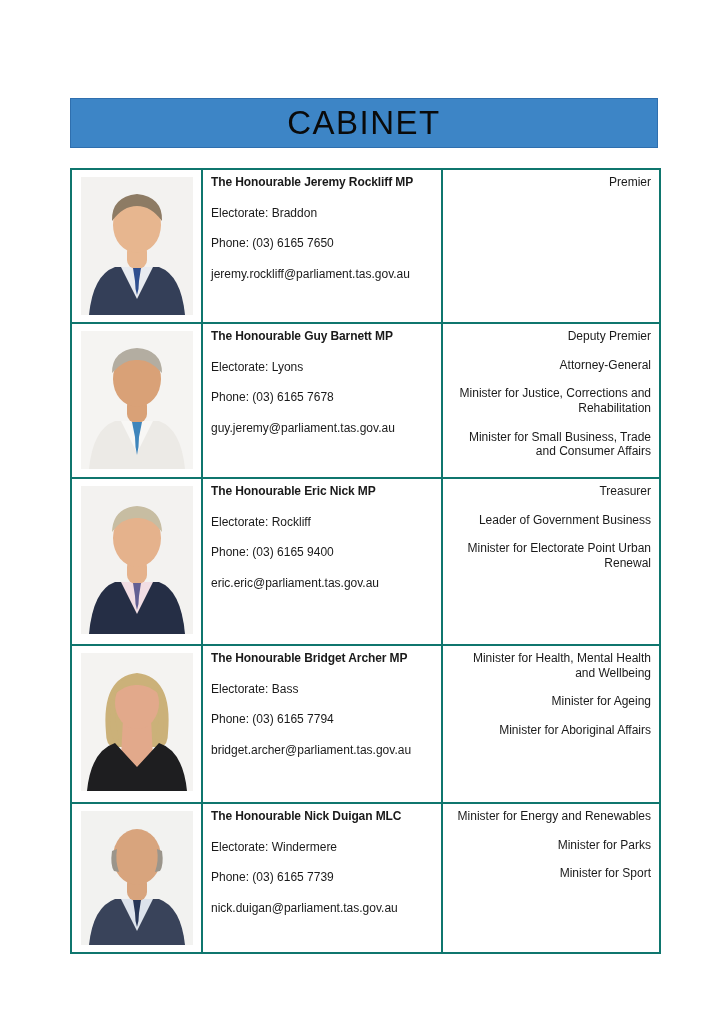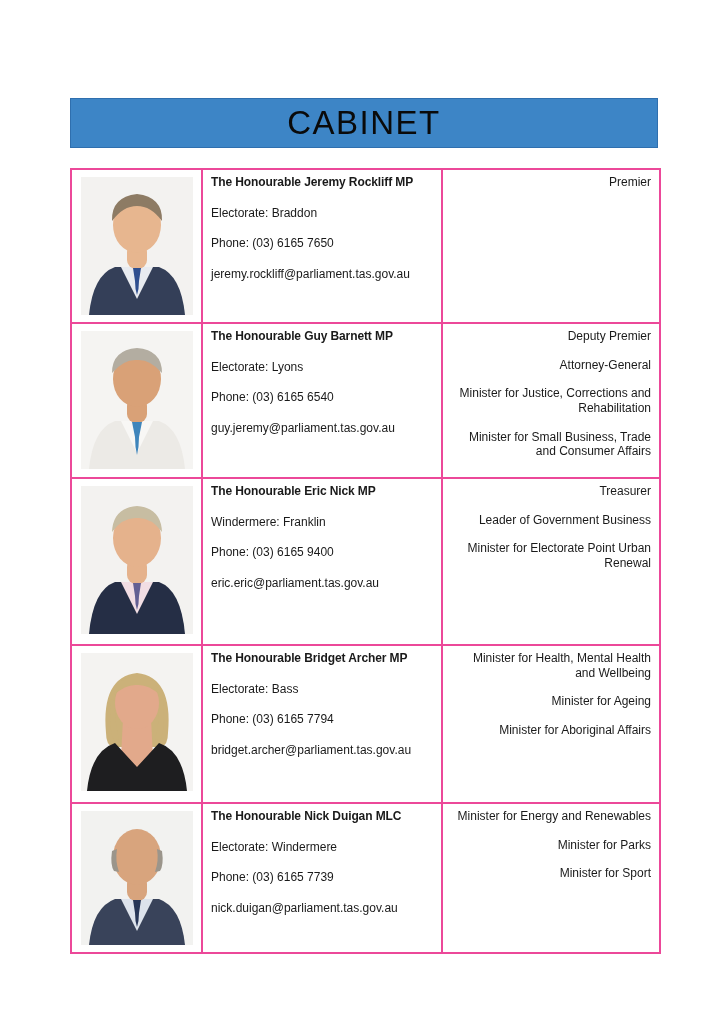--- a/index.html
+++ b/index.html
@@ -25,21 +25,21 @@
     letter-spacing:1.5px;
     color:#0a0a0a;
   }
   table.cabinet-table{
     position:absolute;left:70px;top:157px;
     border-collapse:collapse;
     table-layout:fixed;
     width:589px;
   }
   .cabinet-table td{
-    border:2px solid #ec4899;
+    border:2px solid #0f766e;
     vertical-align:top;
     padding:5px 8px;
     box-sizing:border-box;
   }
   .col-photo{width:131px;}
   .col-details{width:240px;}
   .col-roles{width:218px;}
   tr.r1{height:154px;}
   tr.r2{height:155px;}
   tr.r3{height:167px;}
@@ -104,21 +104,21 @@
             <path d="M40,90 L56,122 L72,90 Z" fill="#f8f7f5"></path>
             <rect x="46" y="66" width="20" height="26" rx="9" fill="#d9a177"></rect>
             <path d="M51,91 L61,91 L58,106 Q58,116 56,124 Q54,116 54,106 Z" fill="#3f85bb"></path>
             <ellipse cx="56" cy="48" rx="24" ry="28" fill="#d9a177"></ellipse>
             <path d="M31,42 Q31,19 56,17 Q81,19 81,42 Q69,28 56,29 Q43,28 31,42 Z" fill="#b3ada1"></path>
           </svg>
         </td>
         <td class="details-cell">
           <p class="member-name">The Honourable Guy Barnett MP</p>
           <p>Electorate: Lyons</p>
-          <p>Phone: (03) 6165 6540</p>
+          <p>Phone: (03) 6165 7678</p>
           <p>guy.jeremy@parliament.tas.gov.au</p>
         </td>
         <td class="roles-cell">
           <p>Deputy Premier</p>
           <p>Attorney-General</p>
           <p>Minister for Justice, Corrections and Rehabilitation</p>
           <p>Minister for Small Business, Trade and Consumer Affairs</p>
         </td>
       </tr>
 
@@ -129,21 +129,21 @@
             <path d="M8,148 Q12,104 34,96 L78,96 Q100,104 104,148 Z" fill="#252e45"></path>
             <path d="M40,96 L56,128 L72,96 Z" fill="#f2dee4"></path>
             <rect x="46" y="72" width="20" height="26" rx="9" fill="#e5b28c"></rect>
             <path d="M52,97 L60,97 L58,110 Q58,118 56,124 Q54,118 54,110 Z" fill="#635f93"></path>
             <ellipse cx="56" cy="52" rx="24" ry="29" fill="#e5b28c"></ellipse>
             <path d="M31,46 Q32,22 56,20 Q80,22 81,46 Q70,31 56,32 Q42,31 31,46 Z" fill="#c7bda2"></path>
           </svg>
         </td>
         <td class="details-cell">
           <p class="member-name">The Honourable Eric Nick MP</p>
-          <p>Windermere: Franklin</p>
+          <p>Electorate: Rockliff</p>
           <p>Phone: (03) 6165 9400</p>
           <p>eric.eric@parliament.tas.gov.au</p>
         </td>
         <td class="roles-cell">
           <p>Treasurer</p>
           <p>Leader of Government Business</p>
           <p>Minister for Electorate Point Urban Renewal</p>
         </td>
       </tr>
 

